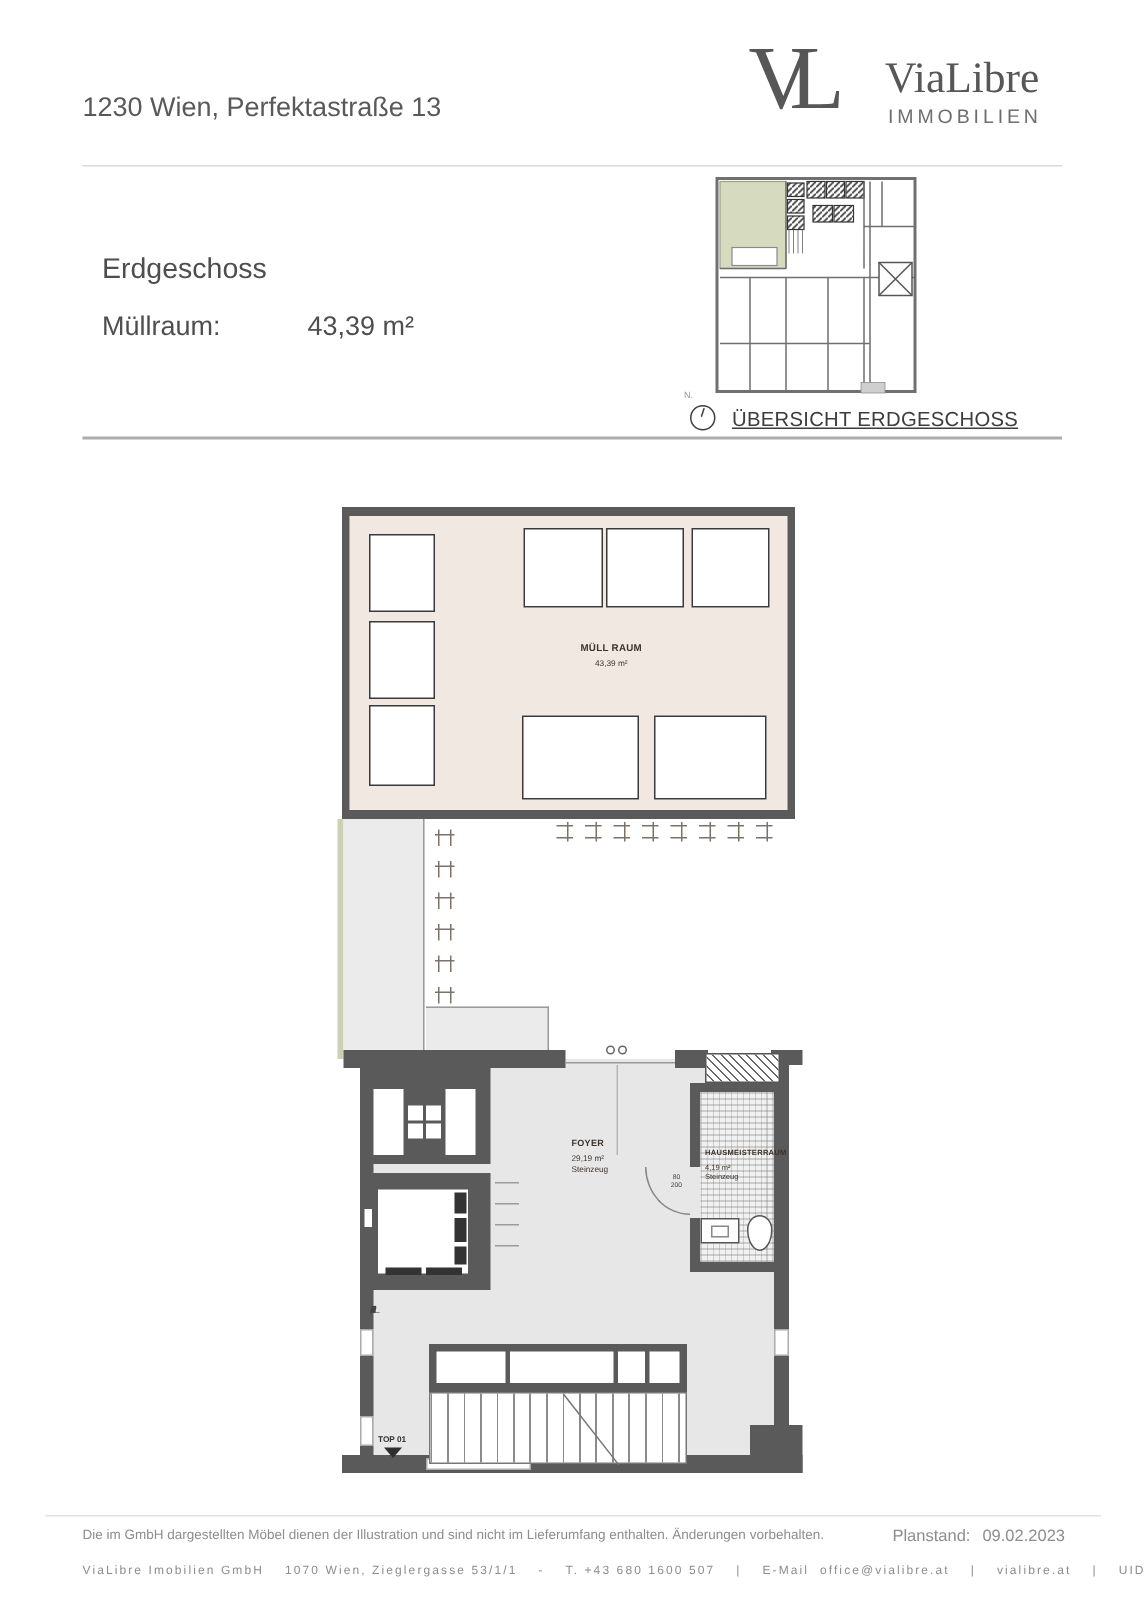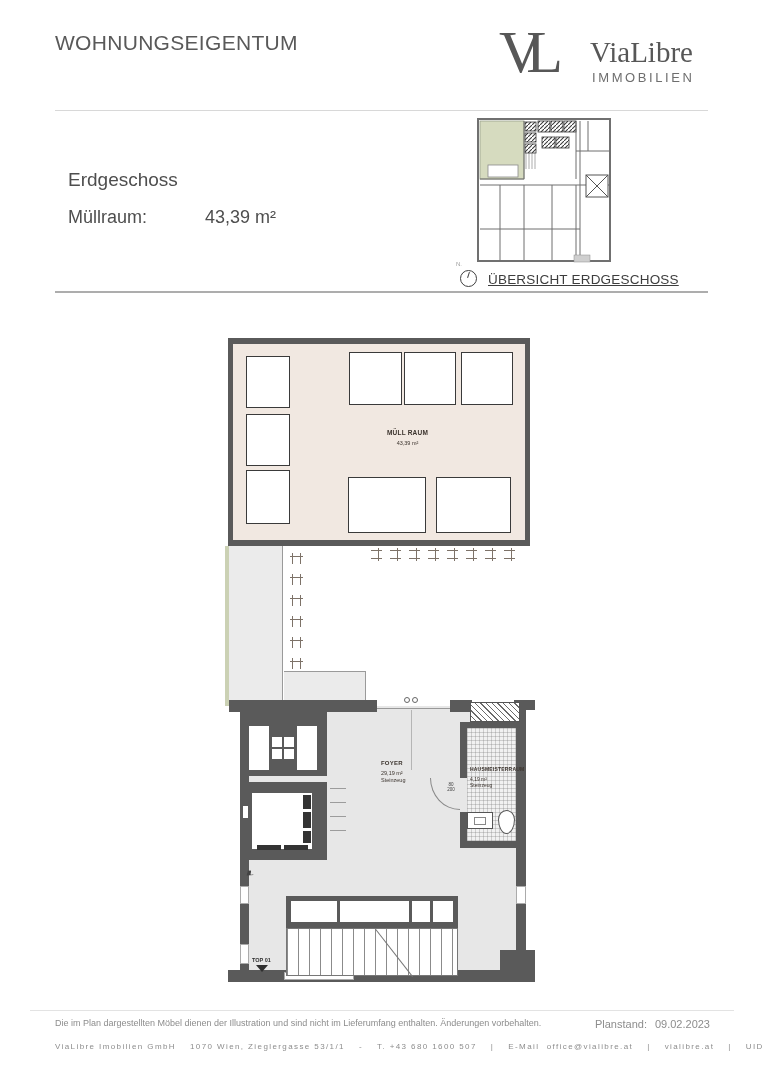--- a/index.html
+++ b/index.html
@@ -56,21 +56,21 @@
   .f-note{left:55px;top:1018px;font-size:9px;color:#8d8d8d;}
   .f-date{right:54px;top:1018px;font-size:11px;color:#8d8d8d;}
   .f-date i{font-style:normal;margin-left:8px;}
   .f-line{left:55px;top:1042px;font-size:8px;letter-spacing:1.4px;color:#8d8d8d;display:flex;gap:14px;white-space:nowrap;}
 </style>
 </head>
 <body>
 
 <div class="page">
 
-  <div class="abs title">WOHNUNGSEIGENTUM</div>
+  <div class="abs subtitle">1230 Wien, Perfektastraße 13</div>
   <div class="abs logo-mono">VL</div>
   <div class="abs logo-name">ViaLibre</div>
   <div class="abs logo-tag">IMMOBILIEN</div>
   <div class="abs rule1"></div>
 
   <div class="abs floor-title">Erdgeschoss</div>
   <div class="abs room-label">Müllraum:</div>
   <div class="abs room-area">43,39 m²</div>
 
   <svg class="abs" style="left:476px;top:117px;" width="138" height="147" viewBox="0 0 138 147">
@@ -220,21 +220,21 @@
   <div class="abs" style="left:412px;top:901px;width:18px;height:21px;background:#fff;"></div>
   <div class="abs" style="left:433px;top:901px;width:20px;height:21px;background:#fff;"></div>
   <div class="stairs" style="left:286px;top:928px;width:172px;height:48px;"></div>
   <div class="diag" style="left:376px;top:929px;"></div>
 
   <div class="tiny" style="left:252px;top:957px;font-size:5.5px;font-weight:bold;color:#2f2f2f;">TOP 01</div>
   <div class="tri-down" style="left:256px;top:965px;"></div>
   <div class="abs" style="left:246px;top:868px;font-size:9px;color:#444;transform:rotate(-95deg);">⚑</div>
 
   <div class="abs f-rule"></div>
-  <div class="abs f-note">Die im Plan dargestellten Möbel dienen der Illustration und sind nicht im Lieferumfang enthalten. Änderungen vorbehalten.</div>
+  <div class="abs f-note">Die im GmbH dargestellten Möbel dienen der Illustration und sind nicht im Lieferumfang enthalten. Änderungen vorbehalten.</div>
   <div class="abs f-date">
     <span>Planstand:</span><i>09.02.2023</i>
   </div>
   <div class="abs f-line">
     <span>ViaLibre Imobilien GmbH</span>
     <span>1070 Wien, Zieglergasse 53/1/1</span>
     <span>-</span>
     <span>T. +43 680 1600 507</span>
     <span>|</span>
     <span><span>E-Mail</span>&nbsp;&nbsp;<span>office@vialibre.at</span></span>

